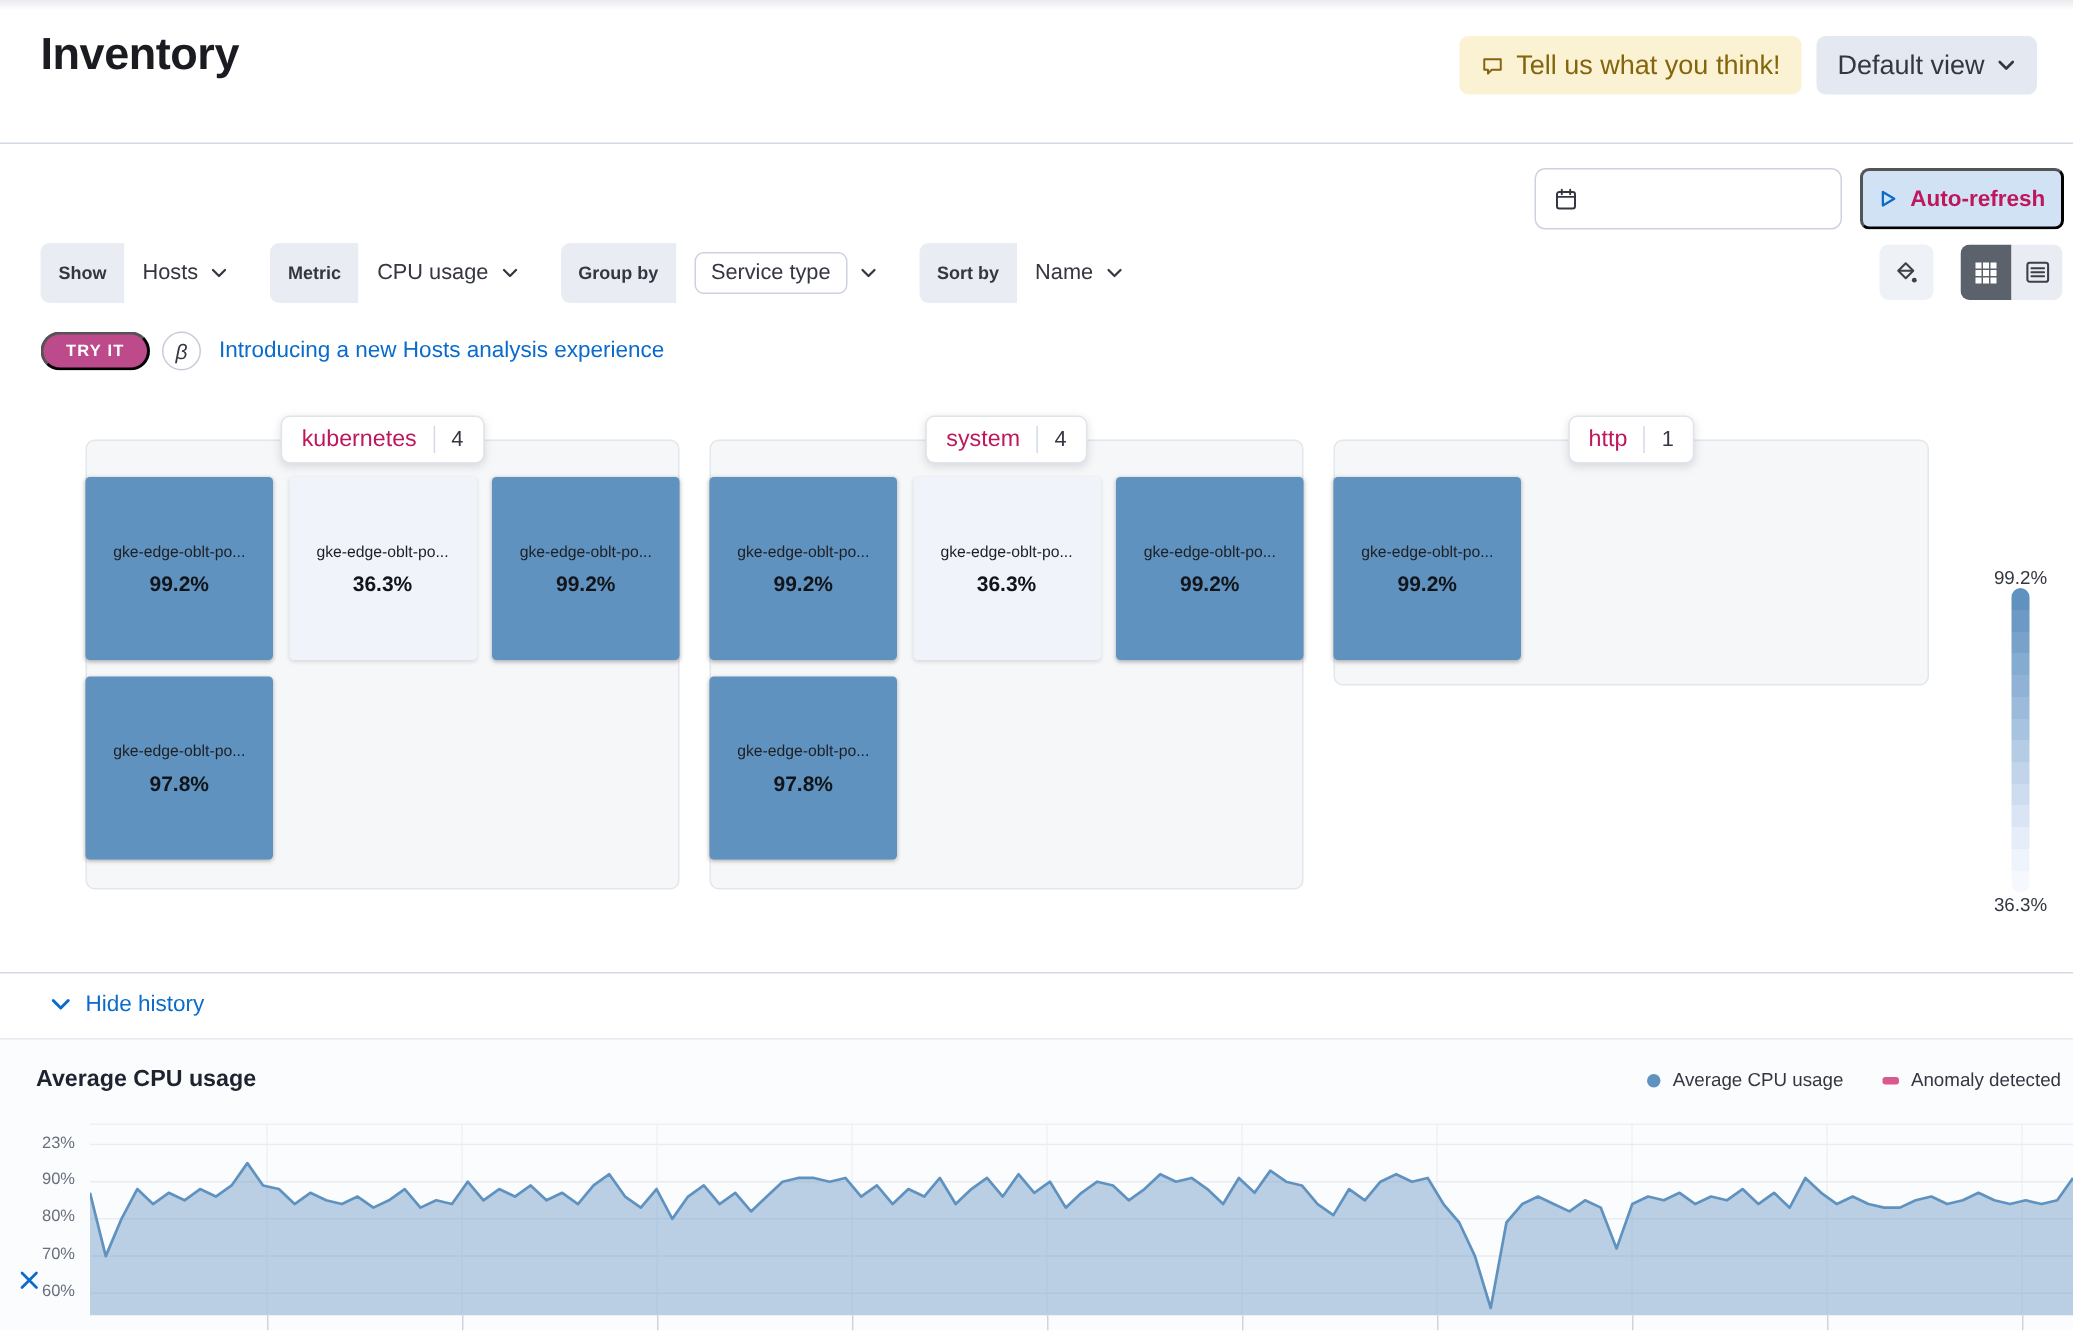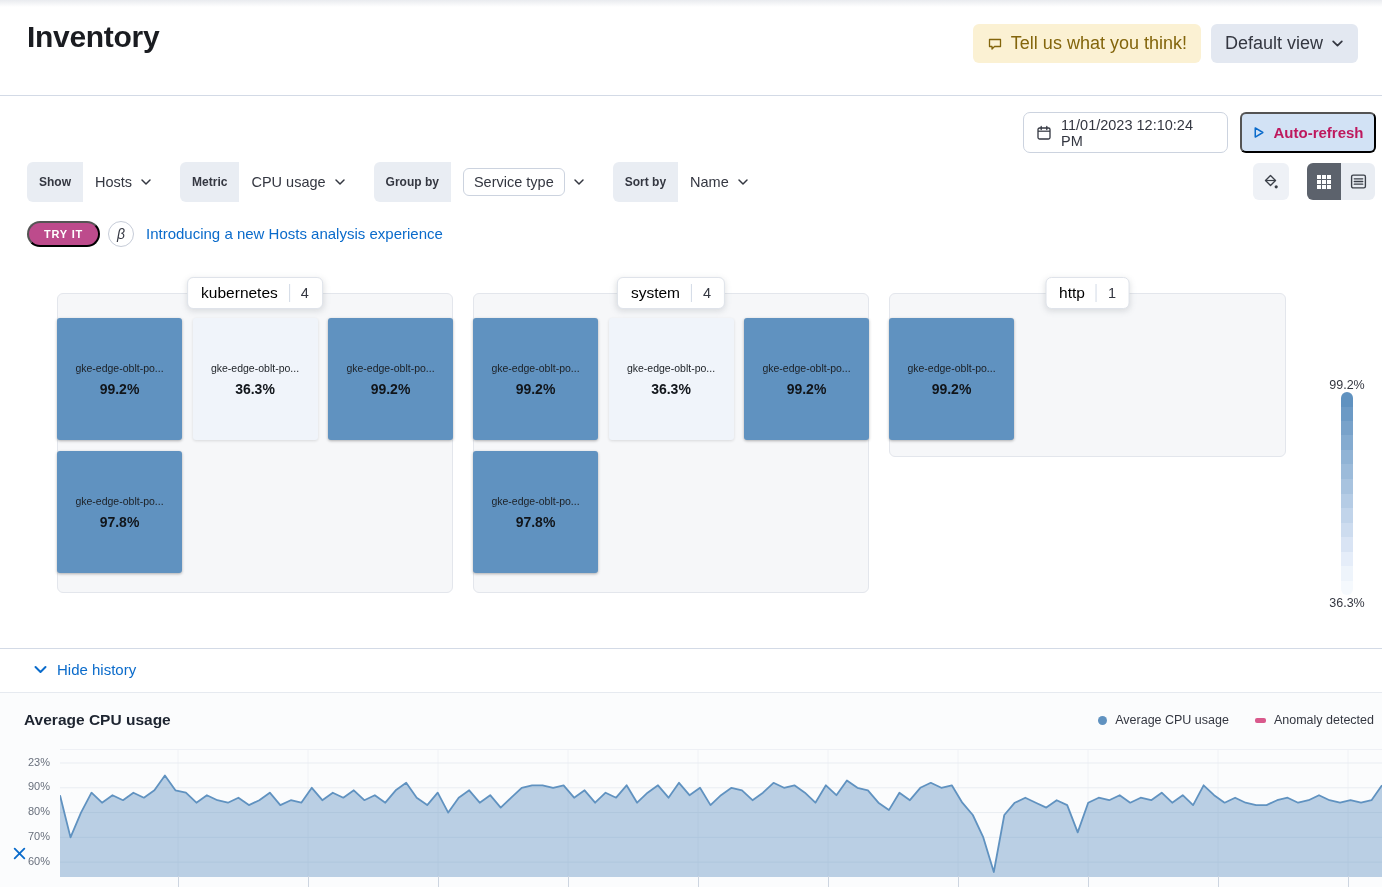--- a/index.html
+++ b/index.html
@@ -63,21 +63,21 @@
     text-decoration:none; cursor:pointer; }
 
   
   .gwrap { position:absolute; top:277px; width:396px; }
   .gpanel { position:absolute; top:16px; left:0; width:100%;
     background:#f6f7f9; border:1px solid #e3e6ec; border-radius:6px; }
   .gpill { position:absolute; top:0; left:50%; transform:translateX(-50%); z-index:2;
     background:#fff; border:1px solid #dfe3ea; border-radius:6px; height:32px;
     display:flex; align-items:center; gap:11px; padding:0 13px;
     box-shadow:0 2px 6px rgba(105,112,125,.22); white-space:nowrap; cursor:pointer; }
-  .gname { color:#000000; font-size:15.5px; font-weight:500; }
+  .gname { color:#be185d; font-size:15.5px; font-weight:500; }
   .pill-sep { width:1px; align-self:stretch; margin:6px 0; background:#d3dae6; }
   .gcount { font-size:14.5px; color:#343741; }
   .tiles { position:absolute; top:41px; left:0; right:0; display:flex; flex-wrap:wrap;
     justify-content:space-between; column-gap:7px; row-gap:11px; }
   .tile { width:125px; height:122px; border-radius:3px; display:flex; flex-direction:column;
     align-items:center; justify-content:center; gap:7px; text-align:center; cursor:pointer; }
   .tile-high { background:#6092c0; box-shadow:0 1px 3px rgba(0,0,0,.3); }
   .tile-low  { background:#f0f4fa; box-shadow:0 1px 3px rgba(0,0,0,.12); }
   .tile-host { font-size:10.5px; color:#1c2025; }
   .tile-val  { font-size:14px; font-weight:700; color:#11151a; }
@@ -134,21 +134,20 @@
   <div class="divider" id="divider1"></div>
 
   <div class="date-picker">
     <span style="display:flex">
       <svg width="16" height="16" viewBox="0 0 16 16">
           <rect x="2" y="3" width="12" height="11" rx="1.5" fill="none" stroke="#343741" stroke-width="1.3"></rect>
           <path d="M2 6.2h12" stroke="#343741" stroke-width="1.2"></path>
           <path d="M5.2 1.5v3M10.8 1.5v3" stroke="#343741" stroke-width="1.3" stroke-linecap="round"></path>
         </svg>
     </span>
-    <span>11/01/2023 12:10:24 PM</span>
   </div>
   <button class="btn-autorefresh">
     <span style="display:flex">
       <svg width="13" height="13" viewBox="0 0 12 12">
           <path d="M3 1.8v8.4L10 6z" fill="none" stroke="#0a6bcb" stroke-width="1.4" stroke-linejoin="round"></path>
         </svg>
     </span>
     <span>Auto-refresh</span>
   </button>
 

